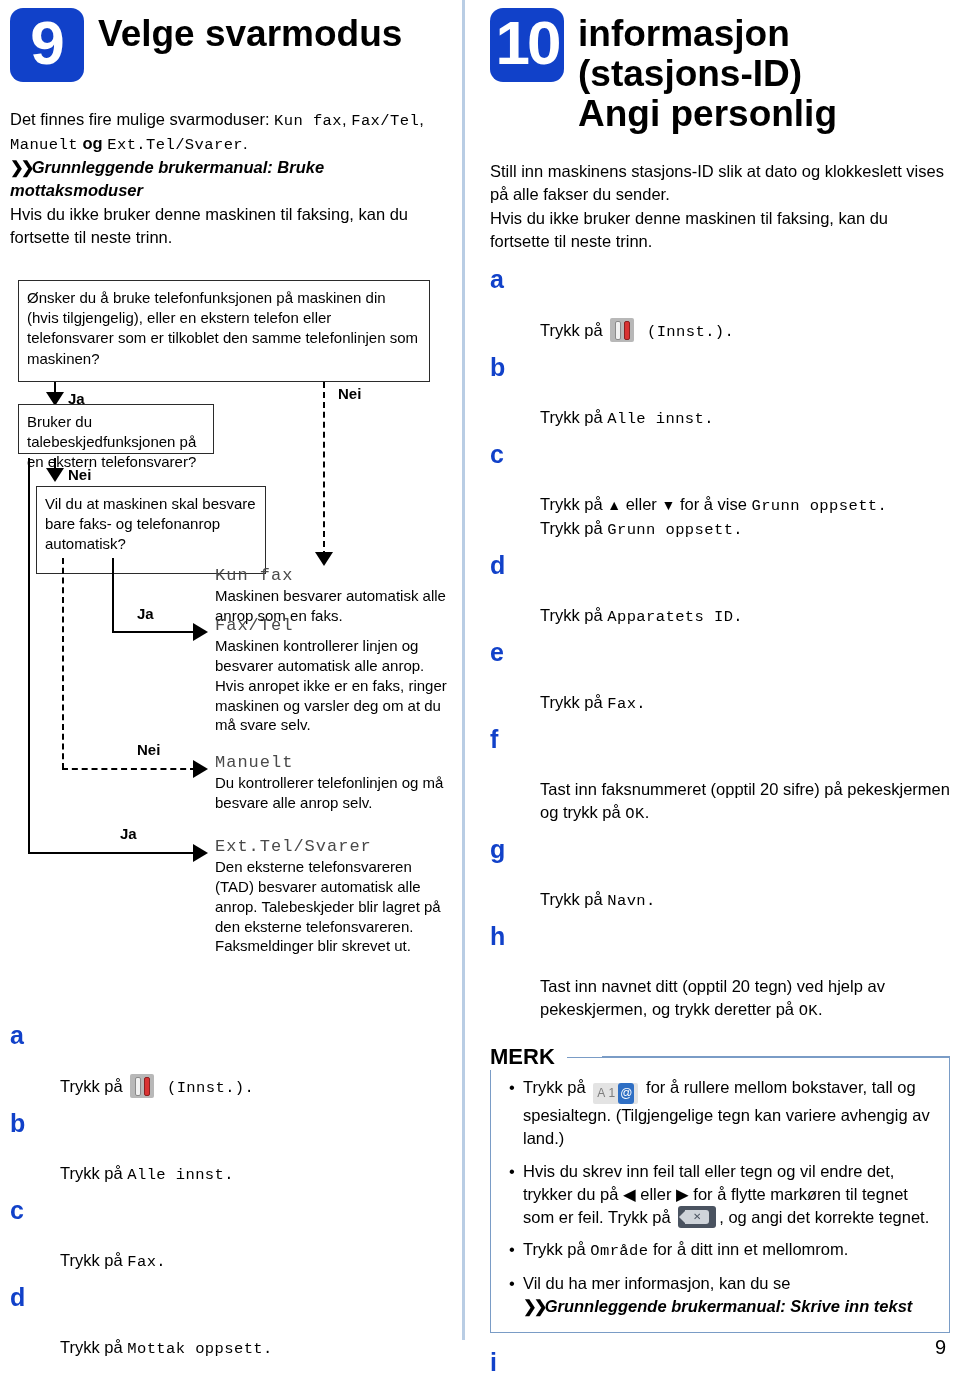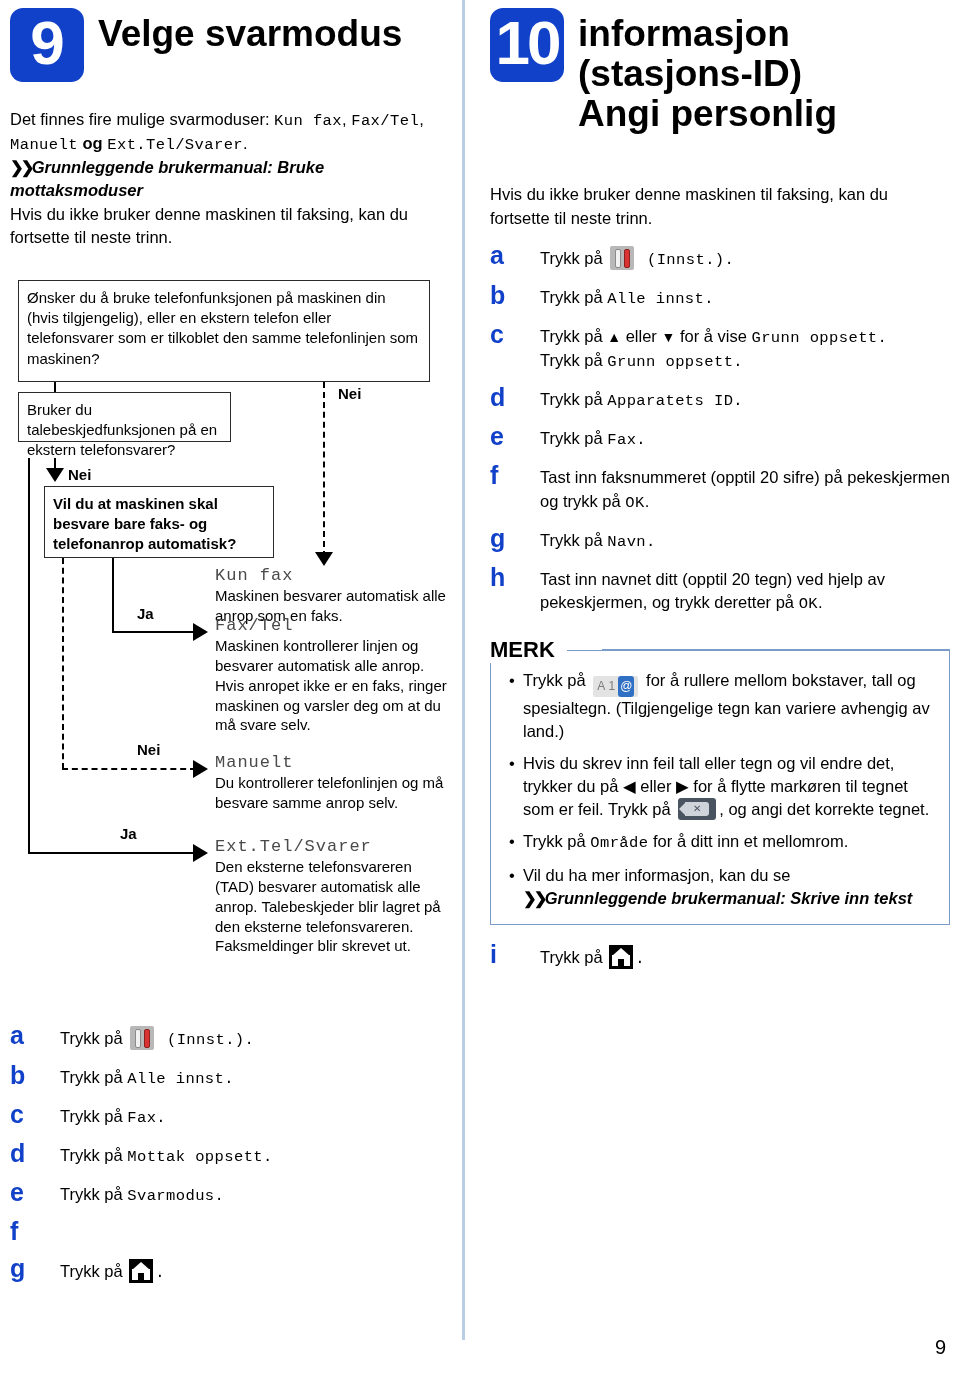--- a/index.html
+++ b/index.html
@@ -75,21 +75,21 @@
   }
   .outcome .odesc { font-size:15px; line-height:1.33; }
 
   
   .steps { margin-top:12px; }
   .srow { display:flex; align-items:flex-start; margin-bottom:11px; }
   .sletter {
     flex:0 0 50px; color:#1141c9; font-weight:bold; font-size:25px;
     line-height:1.0; padding-top:1px;
   }
-  .stext { font-size:16.5px; line-height:1.42; padding-top:4px; }
+  .stext { font-size:16.5px; line-height:1.42; padding-top:4px;margin-top:48px; }
 
   
   .merk-wrap { margin-top:22px; position:relative; }
   .merk-title {
     font-size:22px; font-weight:bold; display:inline-block;
     background:#fff; padding-right:12px; position:relative; z-index:2;
   }
   .merk-box {
     border:1.6px solid #7a9cc6; border-top:1.6px solid #7a9cc6;
     margin-top:-13px; padding:18px 12px 12px 10px;
@@ -193,34 +193,34 @@
       </div>
 
       <div class="vline" style="left:44px; top:102px; height:16px;"></div>
       <div class="arr-down" style="left:36px; top:112px;"></div>
       <div class="flabel" style="left:58px; top:110px;"><span>Ja</span></div>
 
       <div class="dvline" style="left:313px; top:102px; height:175px;"></div>
       <div class="arr-down" style="left:305px; top:272px;"></div>
       <div class="flabel" style="left:328px; top:105px;"><span>Nei</span></div>
 
-      <div class="fbox" style="left:8px; top:112px; width:213px; height:50px;">
+      <div class="fbox" style="left:8px; top:124px; width:196px; height:50px;">
         <span>Bruker du talebeskjedfunksjonen på en ekstern telefonsvarer?</span>
       </div>
 
       <div class="vline" style="left:44px; top:178px; height:16px;"></div>
       <div class="arr-down" style="left:36px; top:188px;"></div>
       <div class="flabel" style="left:58px; top:186px;"><span>Nei</span></div>
 
       <div class="vline" style="left:18px; top:178px; height:396px;"></div>
       <div class="hline" style="left:18px; top:572px; width:168px;"></div>
       <div class="arr-right" style="left:183px; top:564px;"></div>
       <div class="flabel" style="left:110px; top:545px;"><span>Ja</span></div>
 
-      <div class="fbox" style="left:34px; top:206px; width:230px; height:72px;font-weight:bold;">
+      <div class="fbox" style="left:26px; top:206px; width:230px; height:88px;">
         <span>Vil du at maskinen skal besvare bare faks- og telefonanrop automatisk?</span>
       </div>
 
       <div class="vline" style="left:102px; top:278px; height:75px;"></div>
       <div class="hline" style="left:102px; top:351px; width:84px;"></div>
       <div class="arr-right" style="left:183px; top:343px;"></div>
       <div class="flabel" style="left:127px; top:325px;"><span>Ja</span></div>
 
       <div class="dvline" style="left:52px; top:278px; height:211px;"></div>
       <div class="dhline" style="left:52px; top:488px; width:134px;"></div>
@@ -232,21 +232,21 @@
         <div class="odesc">Maskinen besvarer automatisk alle anrop som en faks.</div>
       </div>
 
       <div class="outcome" style="left:205px; top:336px;">
         <div class="oname">Fax/Tel</div>
         <div class="odesc">Maskinen kontrollerer linjen og besvarer automatisk alle anrop. Hvis anropet ikke er en faks, ringer maskinen og varsler deg om at du må svare selv.</div>
       </div>
 
       <div class="outcome" style="left:205px; top:473px;">
         <div class="oname">Manuelt</div>
-        <div class="odesc">Du kontrollerer telefonlinjen og må besvare samme anrop selv.</div>
+        <div class="odesc">Du kontrollerer telefonlinjen og må besvare alle anrop selv.</div>
       </div>
 
       <div class="outcome" style="left:205px; top:557px;">
         <div class="oname">Ext.Tel/Svarer</div>
         <div class="odesc">Den eksterne telefonsvareren (TAD) besvarer automatisk alle anrop. Talebeskjeder blir lagret på den eksterne telefonsvareren. Faksmeldinger blir skrevet ut.</div>
       </div>
 
     </div>
 
     <div class="steps">
@@ -292,21 +292,21 @@
 
     <div class="step-header">
       <div class="step-badge wide">10</div>
       <div class="step-title">
         <div>informasjon (stasjons-ID)</div>
         <div>Angi personlig</div>
       </div>
     </div>
 
     <div class="para">
-      <br>
+      <span>Still inn maskinens stasjons-ID slik at dato og klokkeslett vises på alle fakser du sender.</span><br>
       <span>Hvis du ikke bruker denne maskinen til faksing, kan du fortsette til neste trinn.</span>
     </div>
 
     <div class="steps">
 
       <div class="srow">
         <div class="sletter">a</div>
         <div class="stext"><span>Trykk på </span><span class="icon-settings"></span><span class="mono"> (Innst.).</span></div>
       </div>
 

